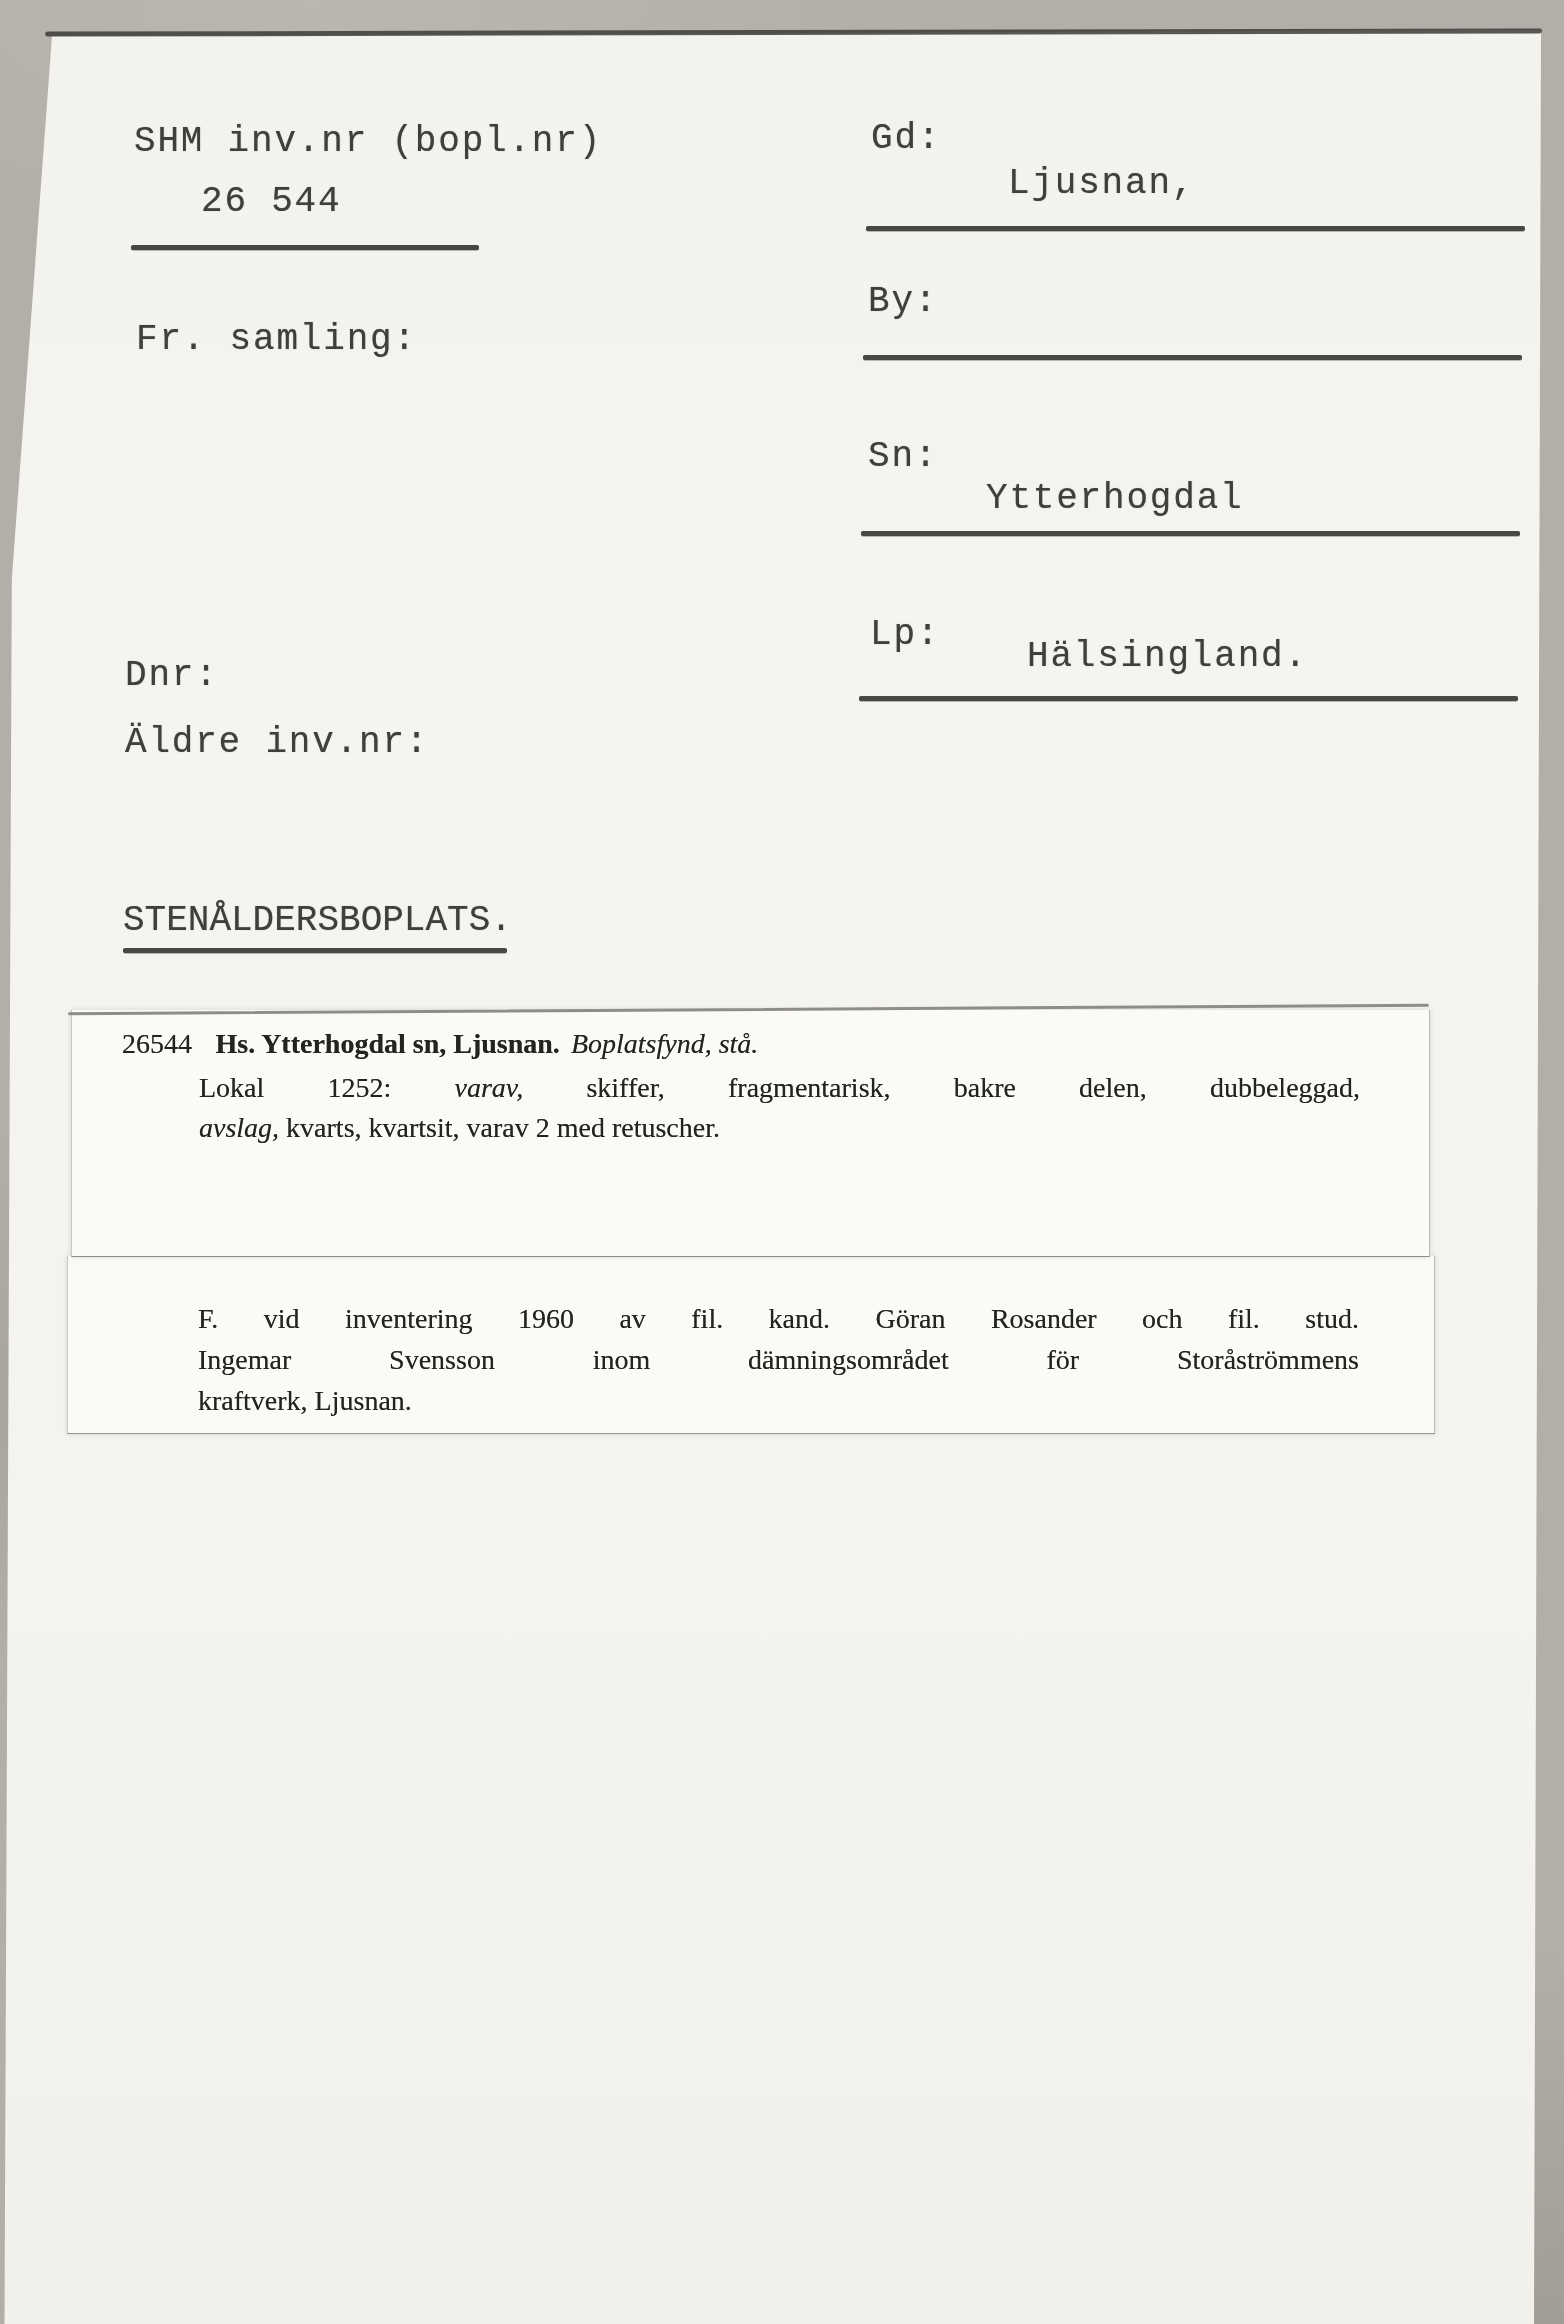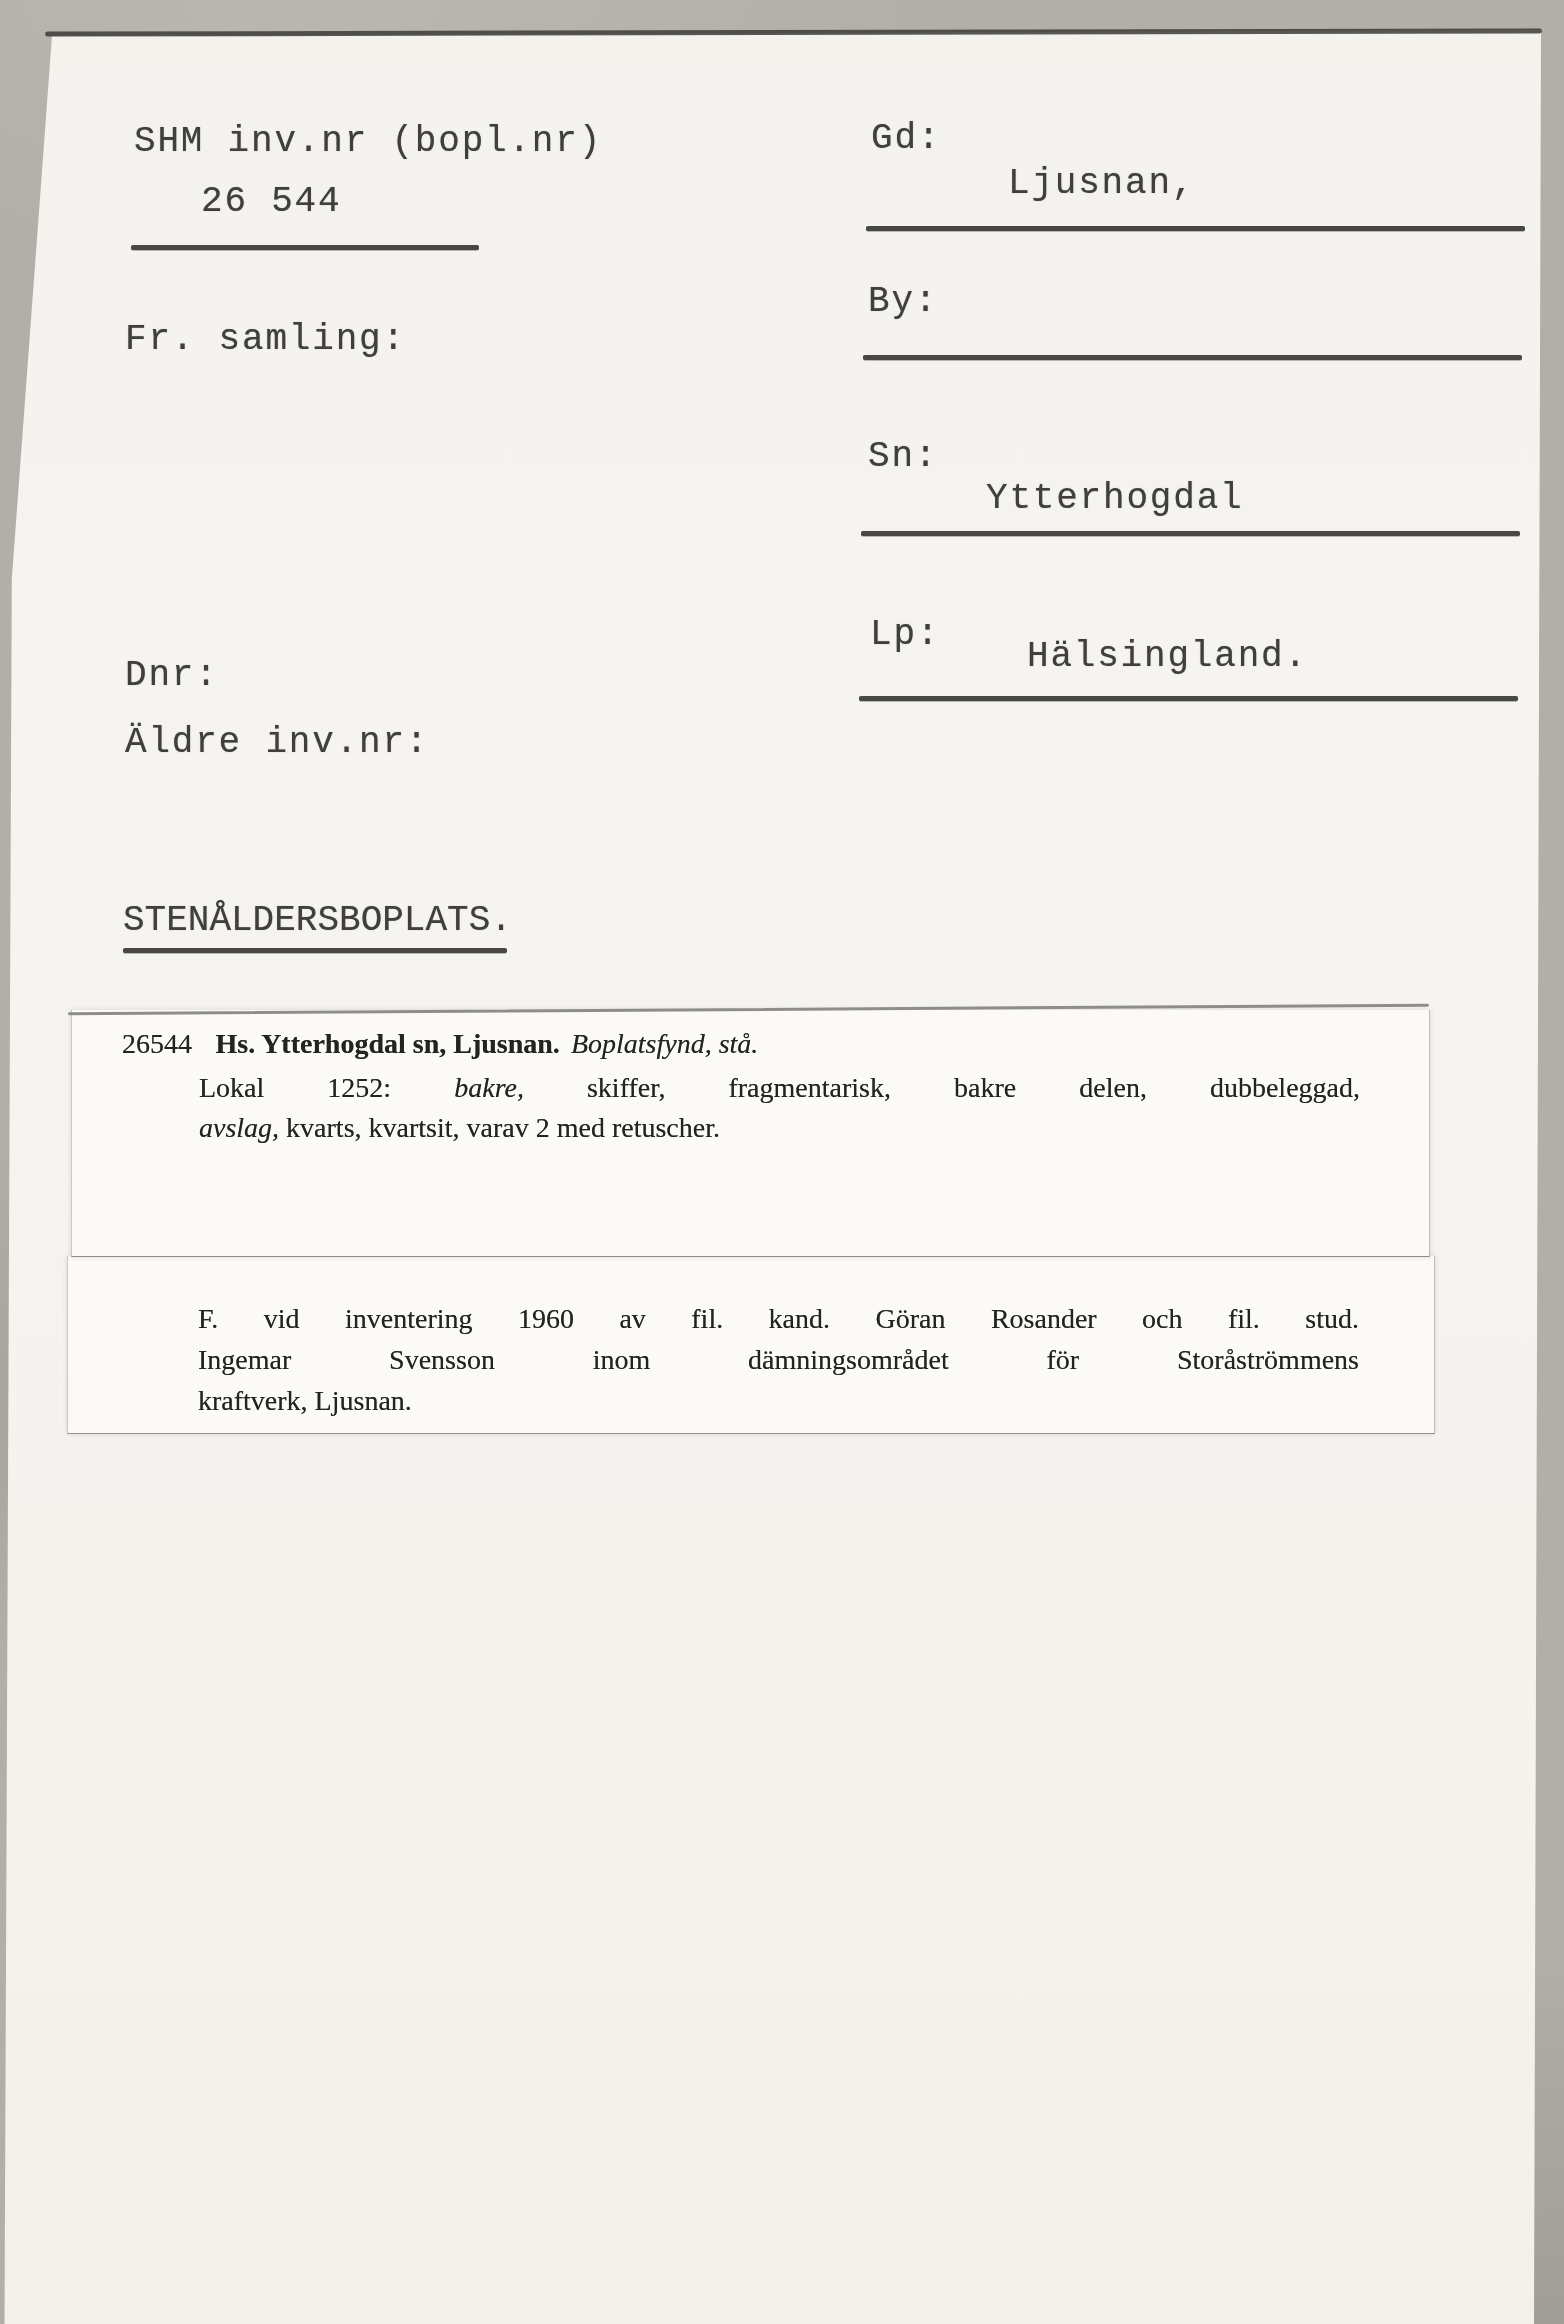--- a/index.html
+++ b/index.html
@@ -72,21 +72,21 @@
 <body>
 
 <div class="page">
 
   <div class="card">
 
     <div class="tw" style="left:134px;top:124px;">SHM inv.nr (bopl.nr)</div>
     <div class="tw" style="left:201px;top:184px;">26 544</div>
     <div class="rule" style="left:131px;top:245px;width:348px;"></div>
 
-    <div class="tw" style="left:125px;top:322px;">Fr. samling:</div>
+    <div class="tw" style="left:136px;top:322px;">Fr. samling:</div>
 
     <div class="tw" style="left:125px;top:658px;">Dnr:</div>
     <div class="tw" style="left:125px;top:725px;">Äldre inv.nr:</div>
 
     <div class="tw head" style="left:123px;top:903px;">STENÅLDERSBOPLATS.</div>
     <div class="rule" style="left:123px;top:948px;width:384px;height:5.4px;"></div>
 
     <div class="tw" style="left:871px;top:121px;">Gd:</div>
     <div class="tw" style="left:972px;top:166px;margin-left:36px;">Ljusnan,</div>
     <div class="rule" style="left:866px;top:226px;width:659px;"></div>
@@ -109,21 +109,21 @@
         <div class="pline just">Ingemar Svensson inom dämningsområdet för Storåströmmens</div>
         <div class="pline">kraftverk, Ljusnan.</div>
       </div>
     </div>
 
     <div class="clip clip1 serif">
       <div class="entry-line1">
         <span class="num">26544</span><span class="b">Hs. Ytterhogdal sn, Ljusnan.</span><span class="i">Boplatsfynd, stå.</span>
       </div>
       <div class="entry-body">
-        <div class="pline just"><span>Lokal 1252: </span><span class="it">bakre,</span><span> skiffer, fragmentarisk, bakre delen, dubbeleggad,</span></div>
+        <div class="pline just"><span>Lokal 1252: </span><span class="it">varav,</span><span> skiffer, fragmentarisk, bakre delen, dubbeleggad,</span></div>
         <div class="pline"><span class="it">avslag,</span><span> kvarts, kvartsit, varav 2 med retuscher.</span></div>
       </div>
     </div>
 
   </div>
 
   <div class="card-top-edge"></div>
 
 </div>
 

